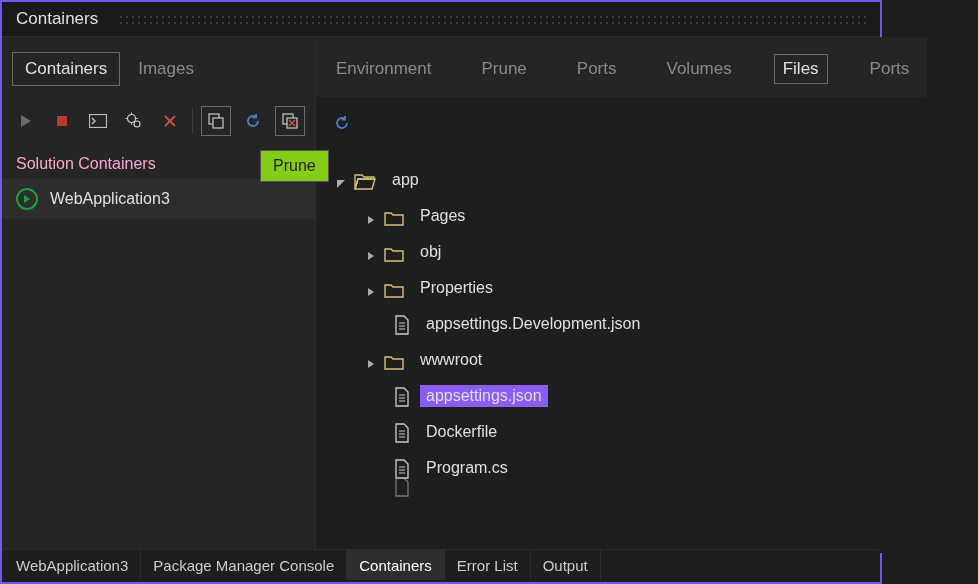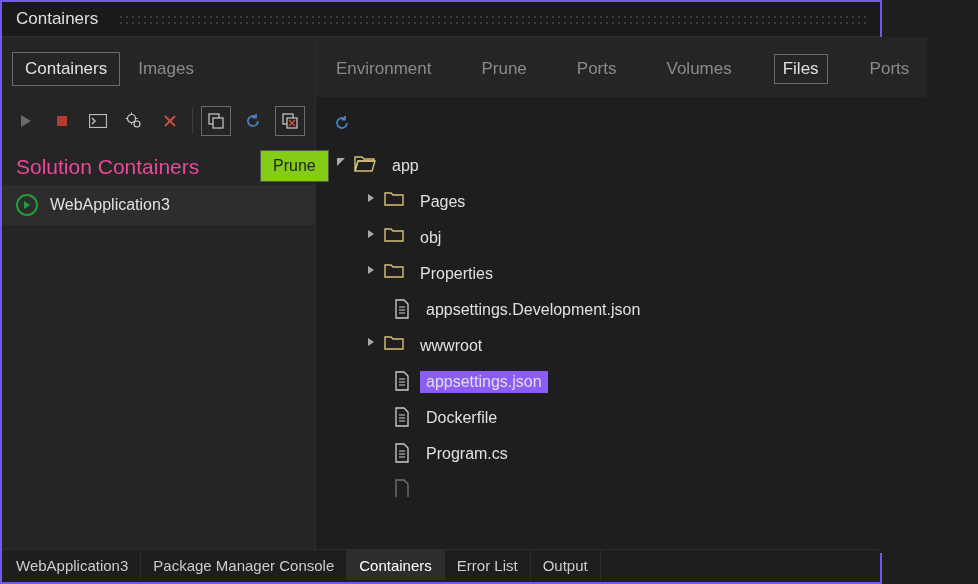--- a/index.html
+++ b/index.html
@@ -13,29 +13,29 @@
   .tabs-row{display:flex;align-items:center;height:48px;padding:8px 10px 4px 10px;gap:6px;background:#252525}
   .tab{padding:6px 12px;font-size:17px;color:#8a8a8a;cursor:pointer}
   .tab.active{border:1px solid #6a6a6a;color:#e0e0e0}
   .content .tabs-row{justify-content:flex-start;padding-left:12px;gap:34px}
   .content .tab{padding:4px 8px}
   .toolbar{display:flex;align-items:center;height:40px;padding:4px 10px;gap:8px;background:#252525}
   .tb-btn{width:28px;height:28px;display:flex;align-items:center;justify-content:center;cursor:pointer;color:#bbb}
   .tb-btn svg{display:block}
   .tb-sep{width:1px;height:26px;background:#3d3d3d}
   .tb-btn.boxed{border:1px solid #6a6a6a}
-  .section-label{padding:10px 14px 6px;color:#ec4899;font-size:21px}
+  .section-label{padding:10px 14px 6px;color:#f9a8d4;font-size:16px}
   .sol-item{display:flex;align-items:center;gap:12px;height:40px;padding:0 14px;background:#2d2d2d;cursor:pointer}
   .sol-item .run{width:18px;height:18px;border-radius:50%;border:2px solid #1f9e3b;display:flex;align-items:center;justify-content:center}
   .sol-item .run::after{content:"";border-left:6px solid #1f9e3b;border-top:4px solid transparent;border-bottom:4px solid transparent}
   .sol-item span{color:#e0e0e0;font-size:16px}
   .tooltip{position:absolute;top:148px;left:258px;background:#84cc16;color:#222;border:1px solid #555;padding:6px 12px;font-size:16px;z-index:10}
   .content-toolbar{display:flex;align-items:center;height:44px;padding:4px 12px}
   .tree{flex:1;overflow:hidden;padding:6px 4px 0 4px;font-size:16px}
-  .tree-row{display:flex;align-items:flex-start;height:36px;cursor:pointer}
+  .tree-row{display:flex;align-items:flex-end;height:36px;cursor:pointer}
   .tree-row .arrow{width:14px;height:14px;margin-right:6px;display:flex;align-items:center;justify-content:center}
   .tree-row .arrow svg{display:block}
   .tree-row.selected{background:transparent}
   .tree-row.selected .label{background:#8b5cf6}
   .folder-icon{margin-right:10px;display:flex;align-items:center}
   .file-icon{margin-right:10px;display:flex;align-items:center}
   .label{color:#e0e0e0;padding:2px 6px}
   .bottombar{position:absolute;bottom:2px;left:2px;right:2px;height:30px;background:#1e1e1e;border-top:1px solid #2d2d2d;display:flex;align-items:stretch}
   .btab{padding:4px 12px;font-size:15px;color:#ccc;display:flex;align-items:center;cursor:pointer;border-right:1px solid #2d2d2d}
   .btab.active{background:#2d2d2d;color:#fff}

